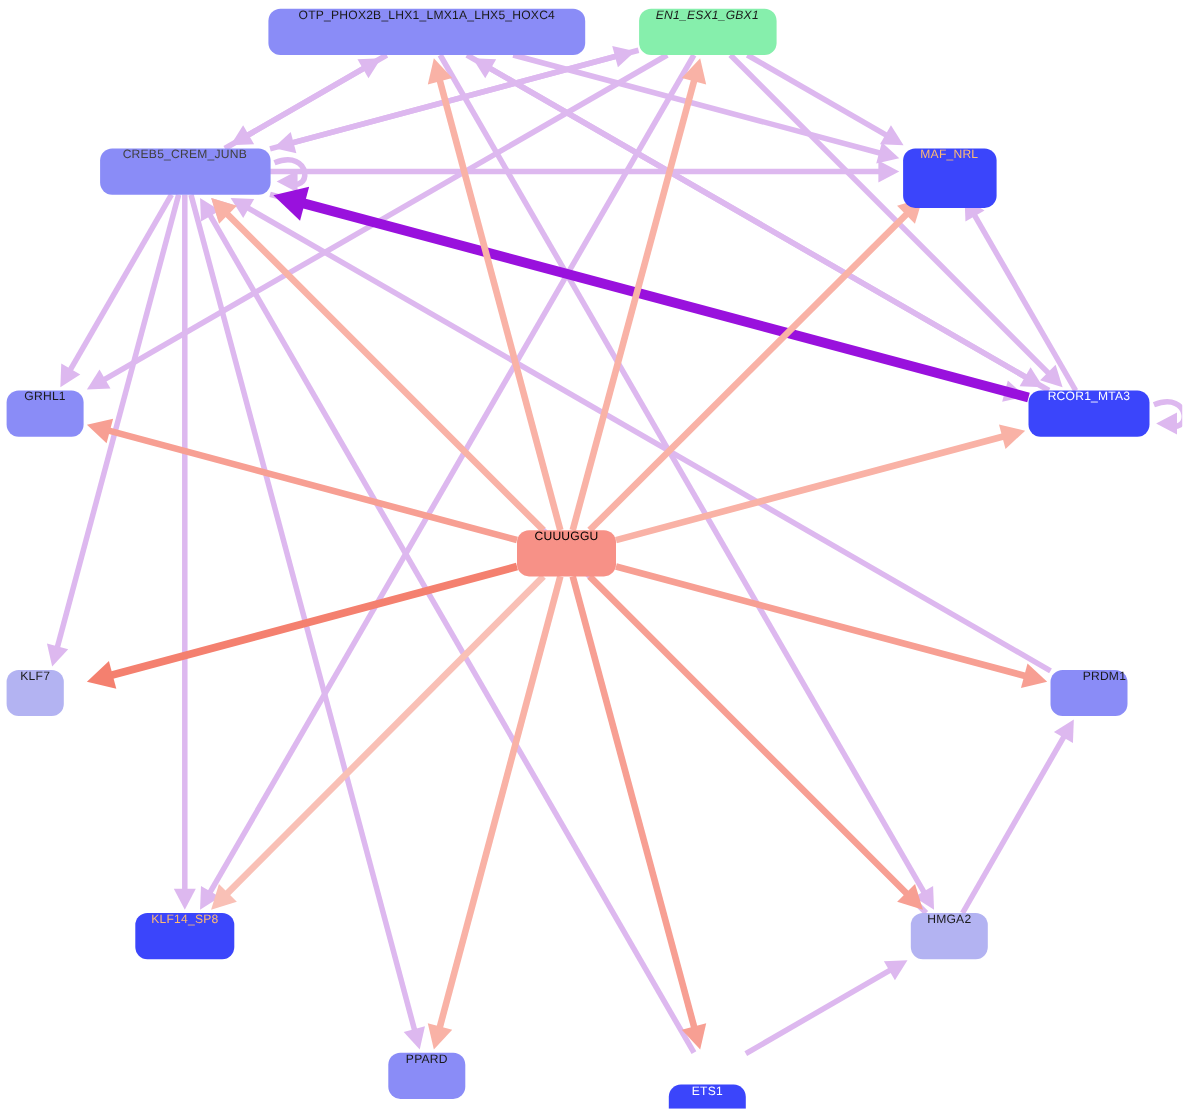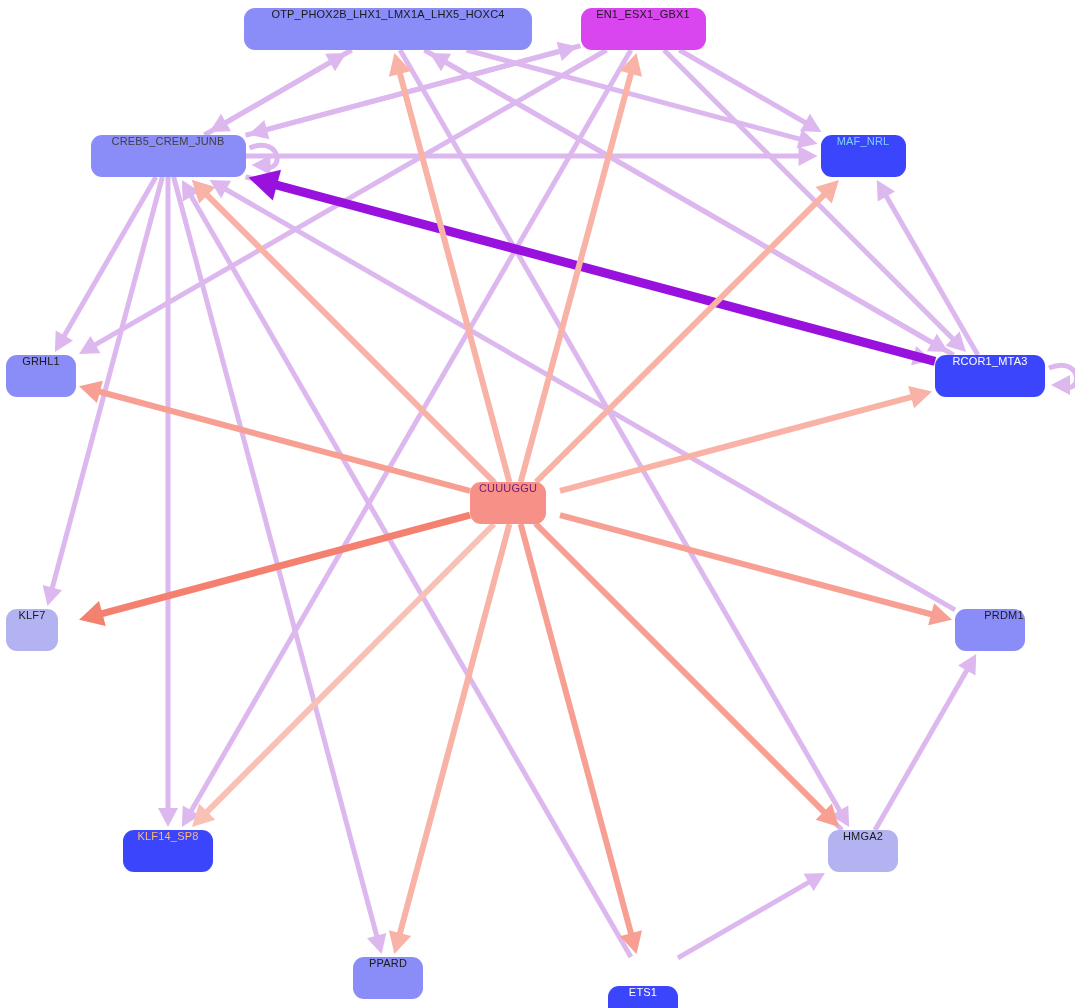--- a/index.html
+++ b/index.html
@@ -126,36 +126,36 @@
       <polygon points="839,827 815.5947655427252,819.8582215100158 831.8582215100158,803.5947655427252" fill="#f79f93"></polygon>
       <path d="M 509.3852631578947 524 L 397.48539297511655 942.5231365103909" stroke="#f9b2a6" stroke-width="6" fill="none" stroke-linecap="butt"></path>
       <polygon points="394.4168421052632,954 388.886267076503,930.1625769041356 411.1057839334903,936.1033740427405" fill="#f9b2a6"></polygon>
       <path d="M 520.6589473684211 524 L 633.4415486851315 942.5291845737298" stroke="#f79f93" stroke-width="6" fill="none" stroke-linecap="butt"></path>
       <polygon points="636.5326315789474,954 619.8085770411922,936.1361818241959 642.0163846846447,930.1517620802762" fill="#f79f93"></polygon>
     </svg>
   <div id="node-layer">
       <div class="node" style="left: 244px; top: 8px; width: 288px; height: 42px; background: rgb(138, 140, 247); color: rgb(26, 26, 26);">
         <span class="node-label">OTP_PHOX2B_LHX1_LMX1A_LHX5_HOXC4</span>
       </div>
-      <div class="node" style="left: 580.5px; top: 8px; width: 125px; height: 42px; background: #d946ef; color: rgb(26, 26, 26);">
+      <div class="node" style="left: 580.5px; top: 8px; width: 125px; height: 42px; background: #86efac; color: rgb(26, 26, 26); font-style: italic;">
         <span class="node-label">EN1_ESX1_GBX1</span>
       </div>
       <div class="node" style="left: 90.5px; top: 135px; width: 155px; height: 42px; background: rgb(138, 140, 247); color: #404040;">
         <span class="node-label">CREB5_CREM_JUNB</span>
       </div>
-      <div class="node" style="left: 820.5px; top: 135px; width: 85px; height: 42px; background: rgb(59, 69, 251); color: #7dd3fc;">
+      <div class="node" style="left: 820.5px; top: 135px; width: 85px; height: 54px; background: rgb(59, 69, 251); color: #fdba74;">
         <span class="node-label">MAF_NRL</span>
       </div>
       <div class="node" style="left: 6px; top: 355px; width: 70px; height: 42px; background: rgb(138, 140, 247); color: rgb(26, 26, 26);">
         <span class="node-label">GRHL1</span>
       </div>
       <div class="node" style="left: 935px; top: 355px; width: 110px; height: 42px; background: rgb(59, 69, 251); color: rgb(255, 255, 255);">
         <span class="node-label">RCOR1_MTA3</span>
       </div>
-      <div class="node" style="left: 470px; top: 482px; width: 76px; height: 42px; background: rgb(247, 145, 135); color: #701a75;">
+      <div class="node" style="left: 470px; top: 482px; width: 90px; height: 42px; background: rgb(247, 145, 135); color: #000000;">
         <span class="node-label">CUUUGGU</span>
       </div>
       <div class="node" style="left: 6px; top: 609px; width: 52px; height: 42px; background: rgb(179, 179, 242); color: rgb(26, 26, 26);">
         <span class="node-label">KLF7</span>
       </div>
       <div class="node" style="left: 955px; top: 609px; width: 70px; height: 42px; background: rgb(138, 140, 247); color: rgb(26, 26, 26); padding-left: 28px;">
         <span class="node-label">PRDM1</span>
       </div>
       <div class="node" style="left: 123px; top: 830px; width: 90px; height: 42px; background: rgb(59, 69, 251); color: #fdba74;">
         <span class="node-label">KLF14_SP8</span>

